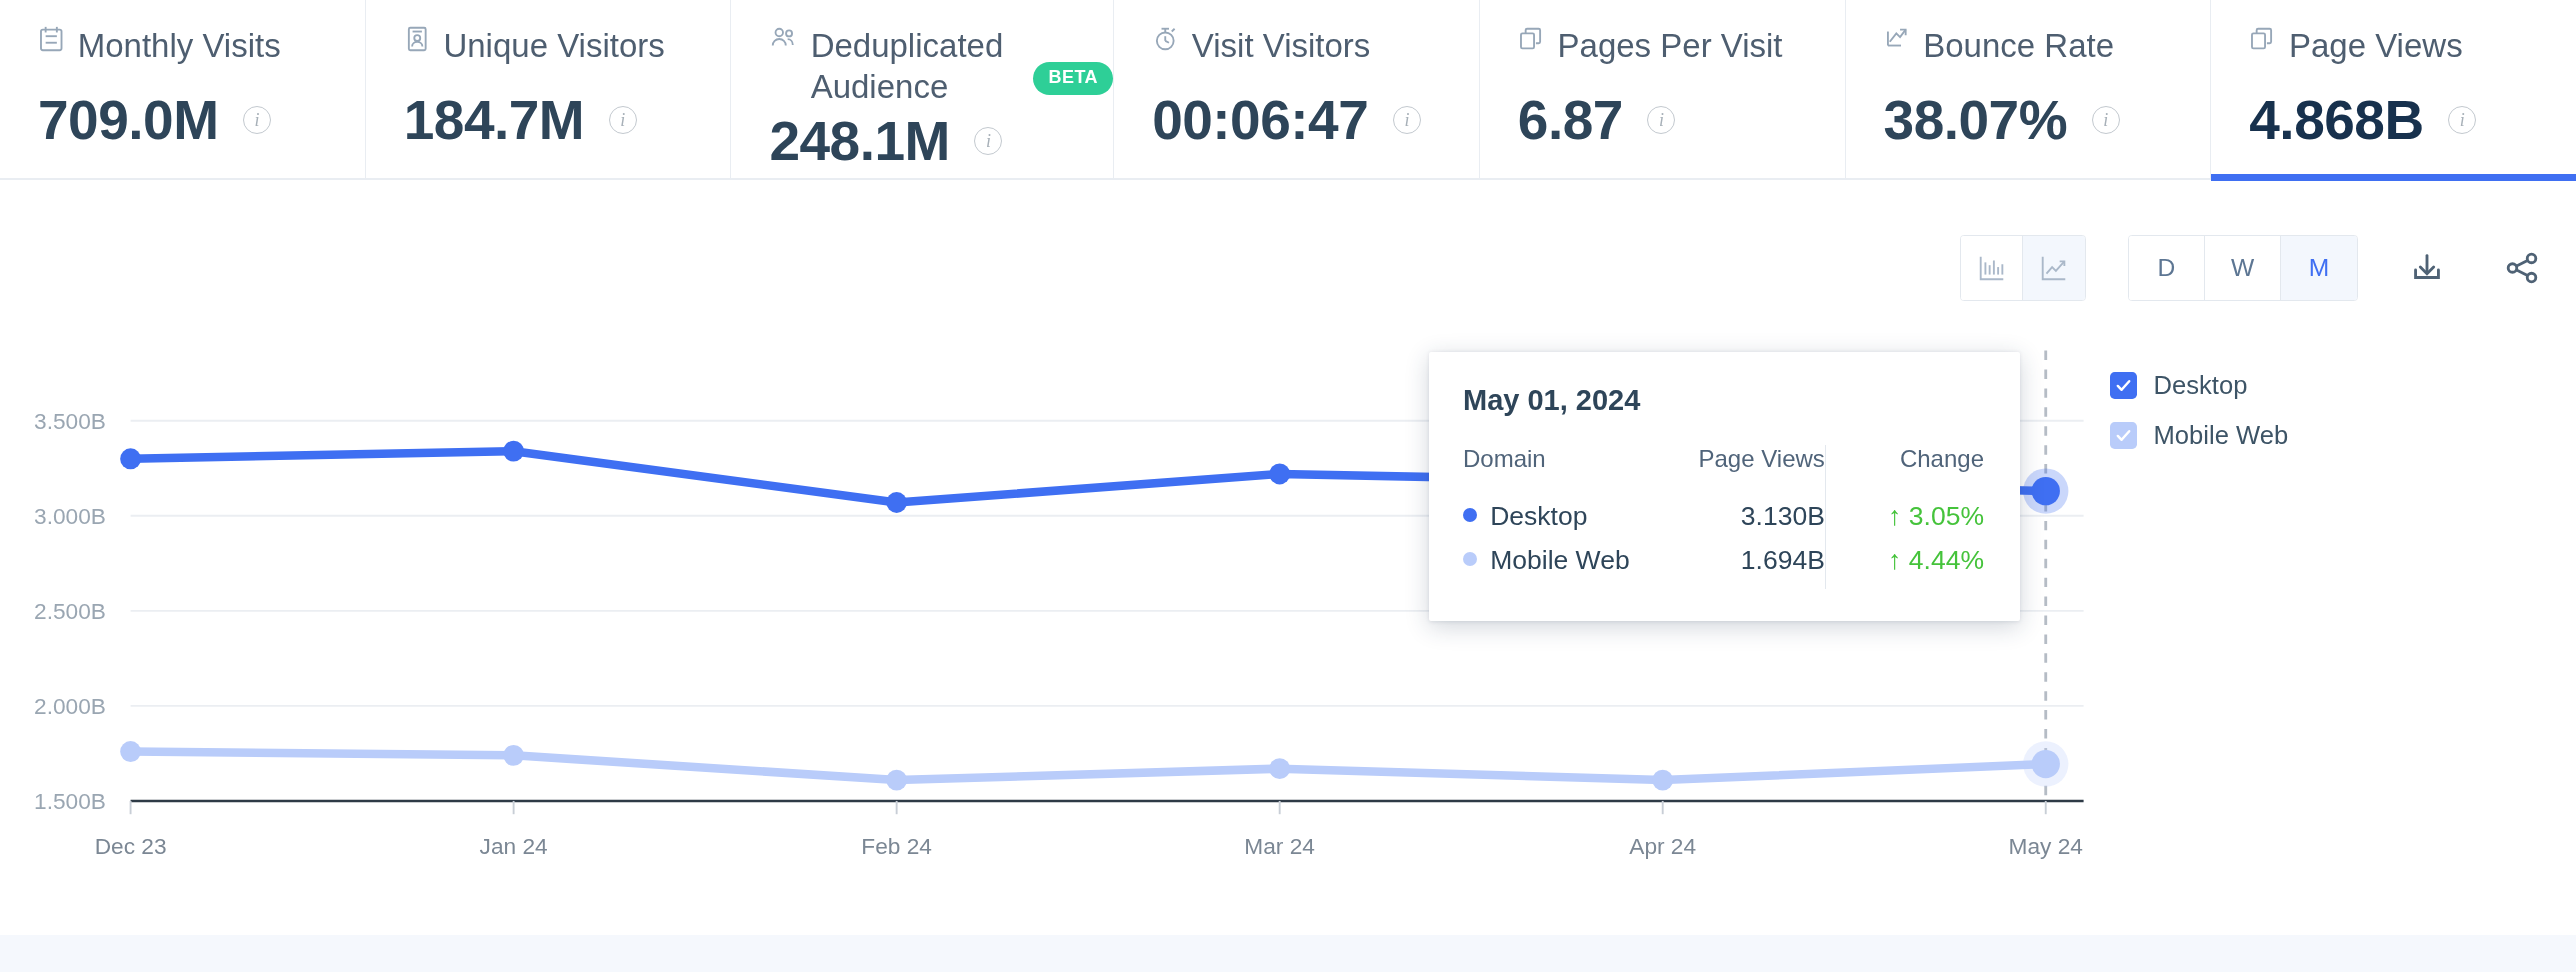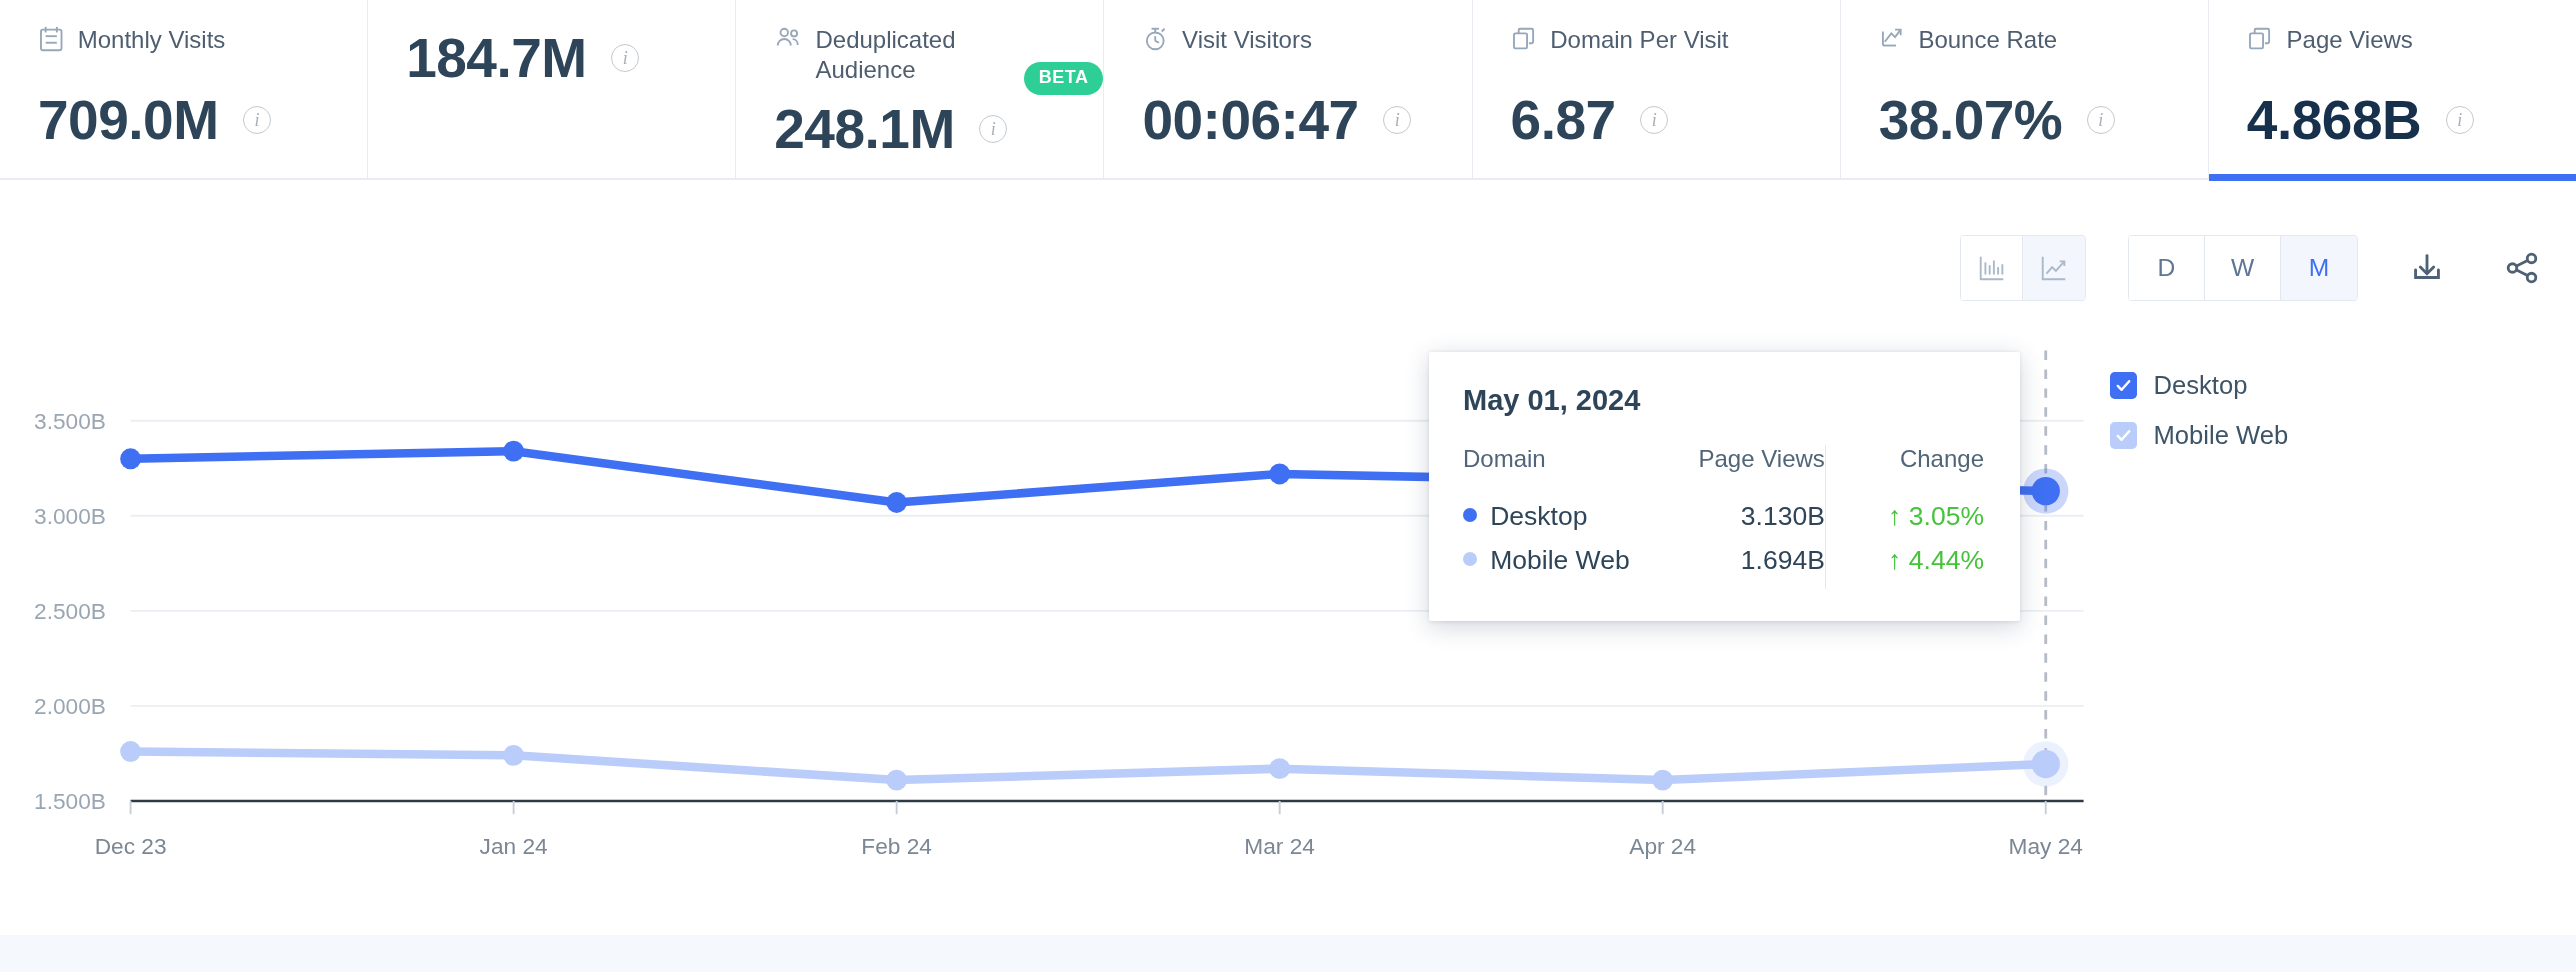--- a/index.html
+++ b/index.html
@@ -36,21 +36,21 @@
   }
   .metric-head {
     display: flex;
     align-items: flex-start;
     gap: 13.2px;
     min-height: 62px;
   }
   .metric-icon { flex: 0 0 auto; margin-top: 0.9px; }
   .metric-icon svg { display: block; }
   .metric-label {
-    font-size: 24px;
+    font-size: 33px;
     color: #4e5e70;
     line-height: 1.25;
     max-width: 237px;
     font-weight: 400;
   }
   .beta-badge {
     display: inline-block;
     background: #2ecf97;
     color: #ffffff;
     font-size: 18px;
@@ -202,20 +202,31 @@
         </span>
         <span class="metric-label">Monthly Visits</span>
       </div>
       <div class="metric-value-row">
         <span class="metric-value">709.0M</span>
         <span class="info-circle">i</span>
       </div>
     </div>
 
     <div class="metric-tab">
+      <div class="metric-head">
+        <span class="metric-icon">
+          <svg width="26.5" height="28" viewBox="0 0 28 30" fill="none" stroke="#97a7b8" stroke-width="2">
+            <rect x="5" y="3" width="18" height="24" rx="1.5"></rect>
+            <line x1="9" y1="7" x2="19" y2="7"></line>
+            <circle cx="14" cy="14" r="3.2"></circle>
+            <path d="M8.5 23c0-3 2.5-5 5.5-5s5.5 2 5.5 5"></path>
+          </svg>
+        </span>
+        <span class="metric-label">Unique Visitors</span>
+      </div>
       <div class="metric-value-row">
         <span class="metric-value">184.7M</span>
         <span class="info-circle">i</span>
       </div>
     </div>
 
     <div class="metric-tab">
       <div class="metric-head">
         <span class="metric-icon">
           <svg width="28" height="28" viewBox="0 0 30 30" fill="none" stroke="#97a7b8" stroke-width="2">
@@ -255,21 +266,21 @@
     </div>
 
     <div class="metric-tab">
       <div class="metric-head">
         <span class="metric-icon">
           <svg width="26.5" height="28" viewBox="0 0 28 30" fill="none" stroke="#97a7b8" stroke-width="2">
             <rect x="3" y="9" width="14" height="16" rx="1.5"></rect>
             <path d="M8 9V5.5A1.5 1.5 0 0 1 9.5 4H22a1.5 1.5 0 0 1 1.5 1.5V18A1.5 1.5 0 0 1 22 19.5h-3"></path>
           </svg>
         </span>
-        <span class="metric-label">Domain Per Visit</span>
+        <span class="metric-label">Pages Per Visit</span>
       </div>
       <div class="metric-value-row">
         <span class="metric-value">6.87</span>
         <span class="info-circle">i</span>
       </div>
     </div>
 
     <div class="metric-tab">
       <div class="metric-head">
         <span class="metric-icon">

